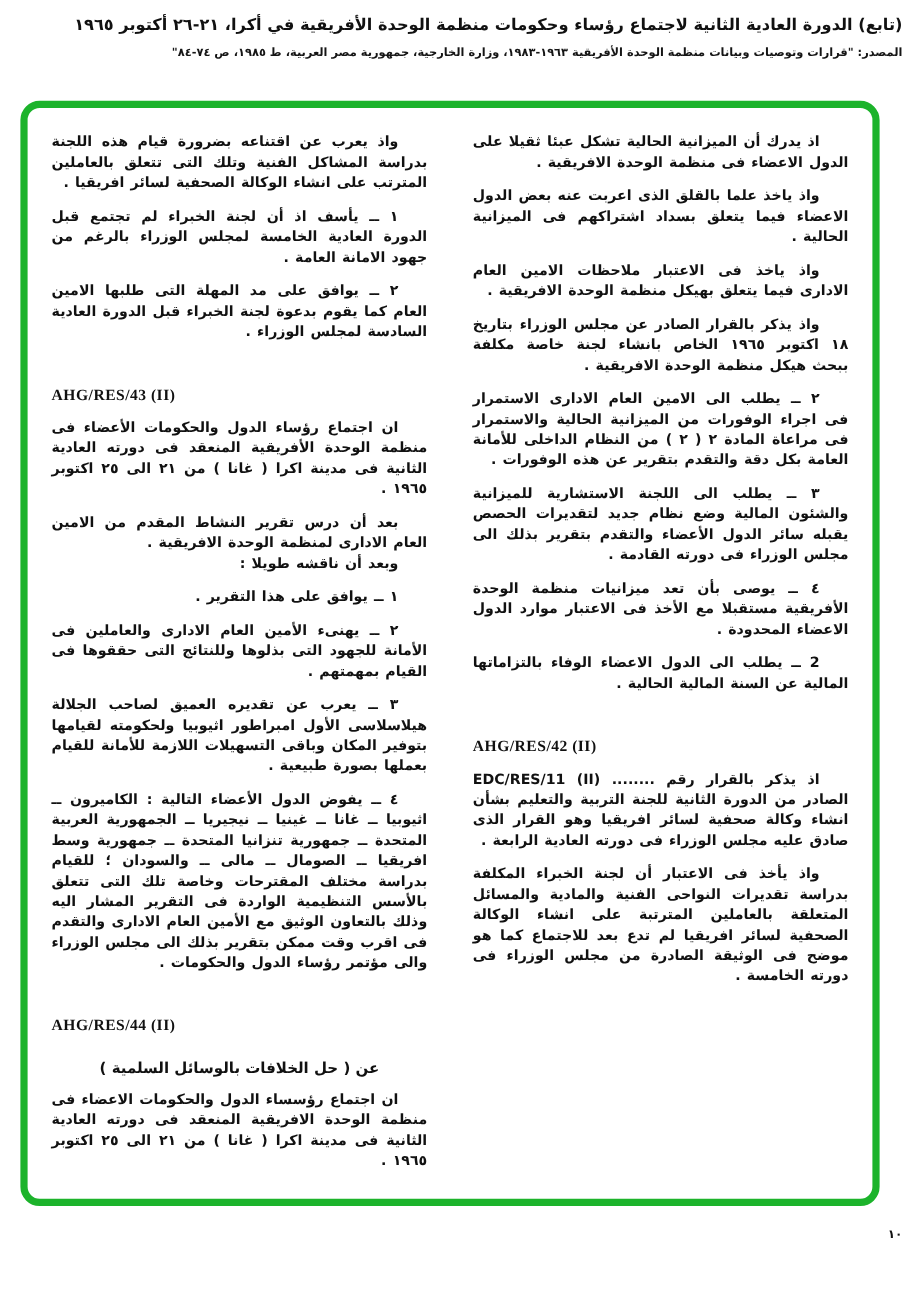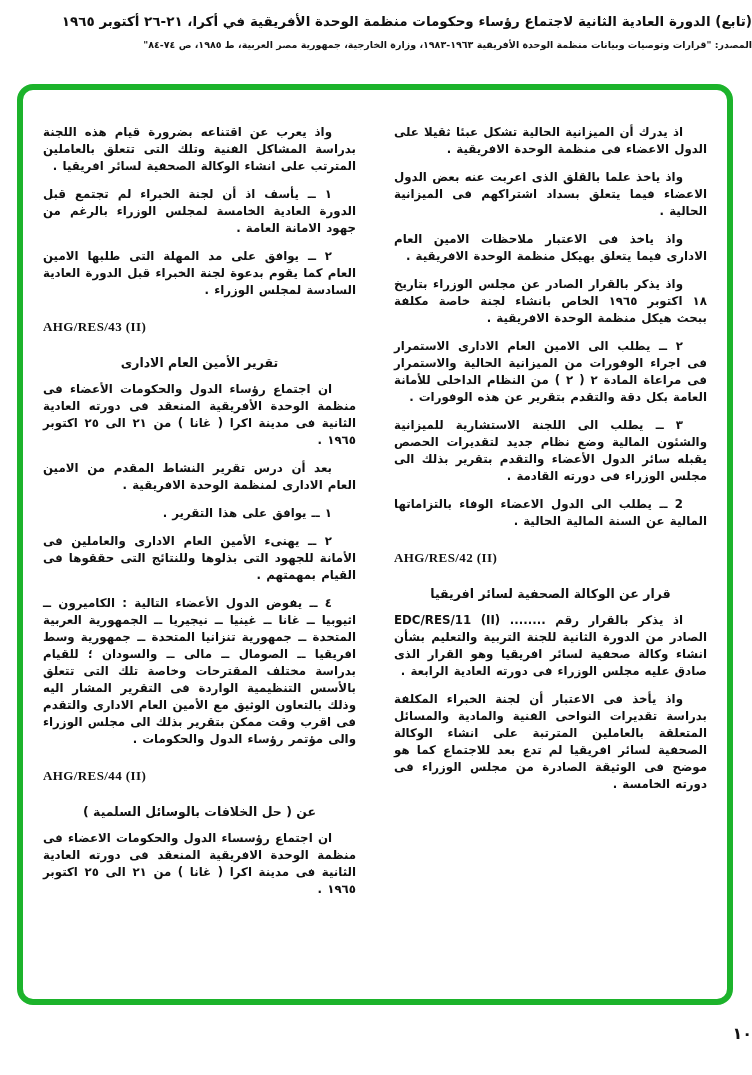--- a/index.html
+++ b/index.html
@@ -55,48 +55,48 @@
   .para {
     font-size: 11.8px;
     font-weight: bold;
     line-height: 1.44;
     text-align: justify;
     text-indent: 24px;
     margin-top: 11px;
     word-spacing: 1px;
   }
   .para.tight { margin-top: 0; }
-  .para.first { margin-top: 18px; }
+  .para.first { margin-top: 4px; }
 
   .code {
     direction: ltr;
     text-align: left;
     font-family: "Liberation Serif", "DejaVu Serif", serif;
     font-weight: bold;
     font-size: 13px;
     letter-spacing: 0.4px;
-    margin-top: 20px;
+    margin-top: 36px;
   }
   .code.top { }
 
   .title {
     text-align: center;
     font-size: 12.5px;
     font-weight: bold;
     margin-top: 20px;
     margin-bottom: 4px;
   }
 
   
   .page-number {
     position: absolute;
     top: 1024px;
     left: 0;
     width: 100%;
-    font-size: 16px;
+    font-size: 10px;
     font-weight: bold;
   }
 </style>
 </head>
 <body>
 
 <div class="header">
   <div class="header-title">(تابع) الدورة العادية الثانية لاجتماع رؤساء وحكومات منظمة الوحدة الأفريقية في أكرا، ٢١-٢٦ أكتوبر ١٩٦٥</div>
   <div class="header-source">المصدر: "قرارات وتوصيات وبيانات منظمة الوحدة الأفريقية ١٩٦٣-١٩٨٣، وزارة الخارجية، جمهورية مصر العربية، ط ١٩٨٥، ص ٧٤-٨٤"</div>
 </div>
@@ -104,37 +104,38 @@
 <div class="frame">
   <div class="columns">
 
     <div class="col">
       <p class="para first">اذ يدرك أن الميزانية الحالية تشكل عبئا ثقيلا على الدول الاعضاء فى منظمة الوحدة الافريقية .</p>
       <p class="para">واذ ياخذ علما بالقلق الذى اعربت عنه بعض الدول الاعضاء فيما يتعلق بسداد اشتراكهم فى الميزانية الحالية .</p>
       <p class="para">واذ ياخذ فى الاعتبار ملاحظات الامين العام الادارى فيما يتعلق بهيكل منظمة الوحدة الافريقية .</p>
       <p class="para">واذ يذكر بالقرار الصادر عن مجلس الوزراء بتاريخ ١٨ اكتوبر ١٩٦٥ الخاص بانشاء لجنة خاصة مكلفة ببحث هيكل منظمة الوحدة الافريقية .</p>
       <p class="para">٢ ــ يطلب الى الامين العام الادارى الاستمرار فى اجراء الوفورات من الميزانية الحالية والاستمرار فى مراعاة المادة ٢ ( ٢ ) من النظام الداخلى للأمانة العامة بكل دقة والتقدم بتقرير عن هذه الوفورات .</p>
       <p class="para">٣ ــ يطلب الى اللجنة الاستشارية للميزانية والشئون المالية وضع نظام جديد لتقديرات الحصص يقبله سائر الدول الأعضاء والتقدم بتقرير بذلك الى مجلس الوزراء فى دورته القادمة .</p>
+      <p class="para">٤ ــ يوصى بأن تعد ميزانيات منظمة الوحدة الأفريقية مستقبلا مع الأخذ فى الاعتبار موارد الدول الاعضاء المحدودة .</p>
       <p class="para">2 ــ يطلب الى الدول الاعضاء الوفاء بالتزاماتها المالية عن السنة المالية الحالية .</p>
       <div class="code">AHG/RES/42 (II)</div>
-      <h3 class="title">قرار عن الوكالة الصحفية لسائر افريقيا</h3>
       <p class="para">اذ يذكر بالقرار رقم ........ EDC/RES/11 (II) الصادر من الدورة الثانية للجنة التربية والتعليم بشأن انشاء وكالة صحفية لسائر افريقيا وهو القرار الذى صادق عليه مجلس الوزراء فى دورته العادية الرابعة .</p>
       <p class="para">واذ يأخذ فى الاعتبار أن لجنة الخبراء المكلفة بدراسة تقديرات النواحى الفنية والمادية والمسائل المتعلقة بالعاملين المترتبة على انشاء الوكالة الصحفية لسائر افريقيا لم تدع بعد للاجتماع كما هو موضح فى الوثيقة الصادرة من مجلس الوزراء فى دورته الخامسة .</p>
     </div>
 
     <div class="col">
       <p class="para first">واذ يعرب عن اقتناعه بضرورة قيام هذه اللجنة بدراسة المشاكل الفنية وتلك التى تتعلق بالعاملين المترتب على انشاء الوكالة الصحفية لسائر افريقيا .</p>
       <p class="para">١ ــ يأسف اذ أن لجنة الخبراء لم تجتمع قبل الدورة العادية الخامسة لمجلس الوزراء بالرغم من جهود الامانة العامة .</p>
       <p class="para">٢ ــ يوافق على مد المهلة التى طلبها الامين العام كما يقوم بدعوة لجنة الخبراء قبل الدورة العادية السادسة لمجلس الوزراء .</p>
       <div class="code top">AHG/RES/43 (II)</div>
-      <h3 class="title">تقرير الأمين العام الادارى</h3>
       <p class="para">ان اجتماع رؤساء الدول والحكومات الأعضاء فى منظمة الوحدة الأفريقية المنعقد فى دورته العادية الثانية فى مدينة اكرا ( غانا ) من ٢١ الى ٢٥ اكتوبر ١٩٦٥ .</p>
       <p class="para">بعد أن درس تقرير النشاط المقدم من الامين العام الادارى لمنظمة الوحدة الافريقية .</p>
+      <p class="para tight">وبعد أن ناقشه طويلا :</p>
       <p class="para">١ ــ يوافق على هذا التقرير .</p>
       <p class="para">٢ ــ يهنىء الأمين العام الادارى والعاملين فى الأمانة للجهود التى بذلوها وللنتائج التى حققوها فى القيام بمهمتهم .</p>
+      <p class="para">٣ ــ يعرب عن تقديره العميق لصاحب الجلالة هيلاسلاسى الأول امبراطور اثيوبيا ولحكومته لقيامها بتوفير المكان وباقى التسهيلات اللازمة للأمانة للقيام بعملها بصورة طبيعية .</p>
       <p class="para">٤ ــ يفوض الدول الأعضاء التالية : الكاميرون ــ اثيوبيا ــ غانا ــ غينيا ــ نيجيريا ــ الجمهورية العربية المتحدة ــ جمهورية تنزانيا المتحدة ــ جمهورية وسط افريقيا ــ الصومال ــ مالى ــ والسودان ؛ للقيام بدراسة مختلف المقترحات وخاصة تلك التى تتعلق بالأسس التنظيمية الواردة فى التقرير المشار اليه وذلك بالتعاون الوثيق مع الأمين العام الادارى والتقدم فى اقرب وقت ممكن بتقرير بذلك الى مجلس الوزراء والى مؤتمر رؤساء الدول والحكومات .</p>
       <div class="code">AHG/RES/44 (II)</div>
       <h3 class="title">عن ( حل الخلافات بالوسائل السلمية )</h3>
       <p class="para">ان اجتماع رؤسساء الدول والحكومات الاعضاء فى منظمة الوحدة الافريقية المنعقد فى دورته العادية الثانية فى مدينة اكرا ( غانا ) من ٢١ الى ٢٥ اكتوبر ١٩٦٥ .</p>
     </div>
 
   </div>
 </div>
 
 <div class="page-number">١٠</div>

